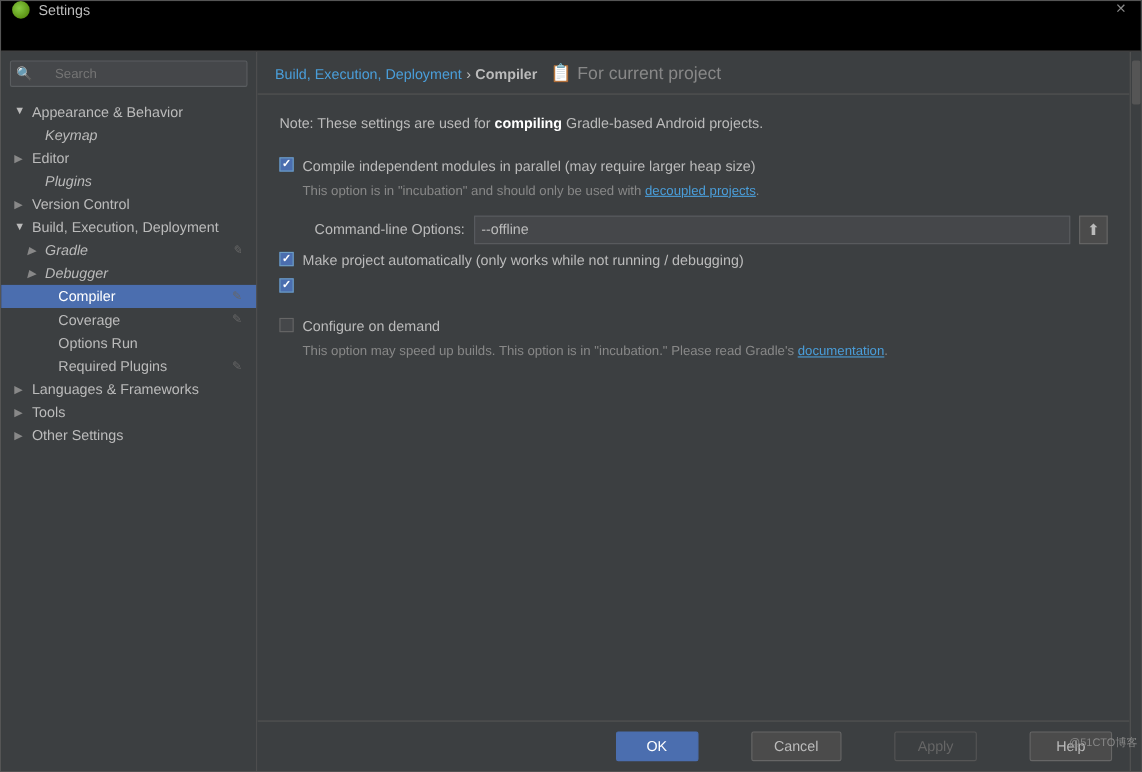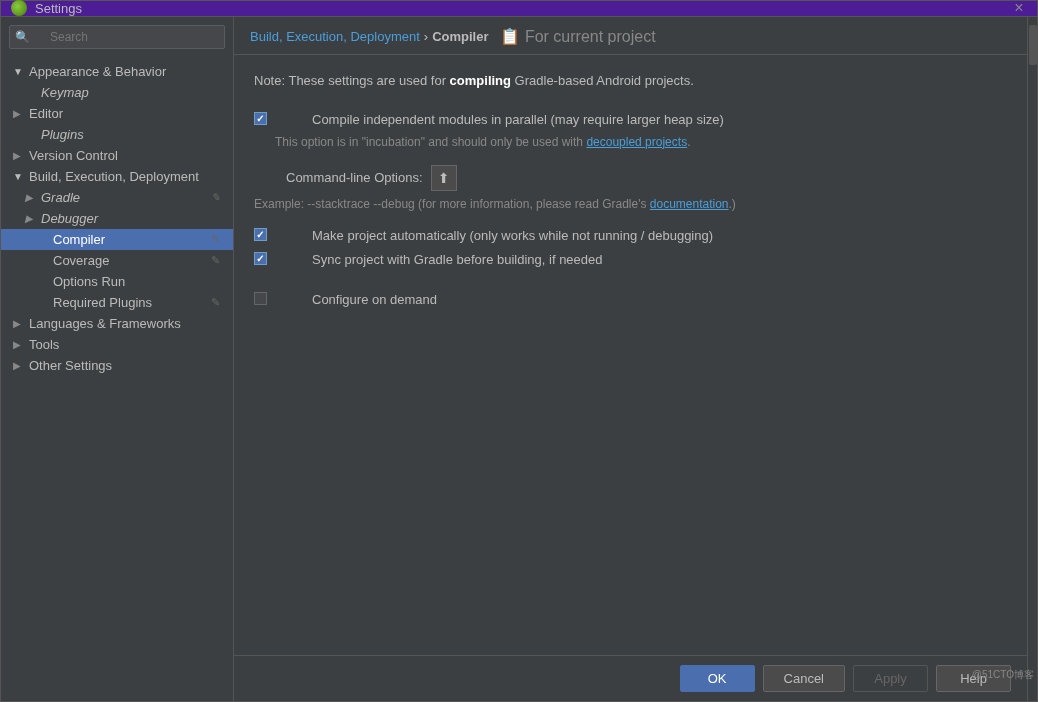--- a/index.html
+++ b/index.html
@@ -1,20 +1,20 @@
 <!DOCTYPE html>
 <html><head>
   <meta charset="utf-8">
   <style>
     * { box-sizing: border-box; margin: 0; padding: 0; }
     body { font-family: 'Segoe UI', Arial, sans-serif; font-size: 13px; background: #3c3f41; color: #bbbbbb; width: 1038px; height: 702px; overflow: hidden; }
     
     .window { width: 1038px; height: 702px; display: flex; flex-direction: column; background: #3c3f41; border: 1px solid #555; }
     
-    .title-bar { background: #4c1d95; height: 16px; display: flex; align-items: flex-end; justify-content: space-between; padding: 0 10px; border-bottom: 1px solid #555; flex-shrink: 0; }
+    .title-bar { background: #000000; height: 46px; display: flex; align-items: flex-start; justify-content: space-between; padding: 0 10px; border-bottom: 1px solid #555; flex-shrink: 0; }
     .title-bar-left { display: flex; align-items: center; gap: 8px; }
     .title-icon { width: 16px; height: 16px; border-radius: 50%; background: radial-gradient(circle at 40% 40%, #88cc44, #4a7a00); }
     .title-text { color: #bbbbbb; font-size: 13px; }
     .close-btn { width: 16px; height: 16px; cursor: pointer; color: #888; font-size: 16px; display: flex; align-items: center; justify-content: center; }
     
     .content-area { display: flex; flex: 1; overflow: hidden; }
     
     
     .sidebar { width: 233px; background: #3c3f41; border-right: 1px solid #555; display: flex; flex-direction: column; flex-shrink: 0; overflow-y: auto; }
     
@@ -46,21 +46,21 @@
     .settings-body { flex: 1; padding: 16px 20px; overflow-y: auto; }
     
     .note-text { color: #bbbbbb; font-size: 13px; margin-bottom: 20px; line-height: 1.5; }
     .note-text strong { color: #ffffff; }
     
     .checkbox-row { display: flex; align-items: flex-start; gap: 8px; margin-bottom: 6px; }
     .checkbox-wrap { display: flex; align-items: center; margin-top: 1px; }
     .cb { width: 13px; height: 13px; background: #4b6eaf; border: 1px solid #6d9ec4; display: flex; align-items: center; justify-content: center; cursor: pointer; flex-shrink: 0; }
     .cb.unchecked { background: #45474a; border-color: #666; }
     .cb-check { color: #ffffff; font-size: 10px; font-weight: bold; }
-    .checkbox-label { color: #bbbbbb; font-size: 13px; line-height: 1.4; margin-left: 37px; }
+    .checkbox-label { color: #bbbbbb; font-size: 13px; line-height: 1.4; }
     .sub-text { color: #888; font-size: 12px; margin-left: 21px; margin-top: 2px; }
     .link { color: #4a9eda; text-decoration: underline; cursor: pointer; }
     
     .field-row { display: flex; align-items: center; gap: 8px; margin: 16px 0 6px; }
     .field-label { color: #bbbbbb; font-size: 13px; white-space: nowrap; margin-left: 32px; }
     .field-input { flex: 1; background: #45474a; border: 1px solid #5a5d60; color: #bbbbbb; padding: 3px 6px; font-size: 13px; outline: none; height: 26px; }
     .field-btn { width: 26px; height: 26px; background: #4b4b4b; border: 1px solid #666; color: #bbbbbb; display: flex; align-items: center; justify-content: center; cursor: pointer; flex-shrink: 0; font-size: 14px; }
     
     .example-text { color: #888; font-size: 12px; margin-bottom: 16px; }
     .example-text .link { font-size: 12px; }
@@ -74,21 +74,21 @@
     .sidebar::-webkit-scrollbar-track { background: #3c3f41; }
     .sidebar::-webkit-scrollbar-thumb { background: #555; }
     
     
     .right-scrollbar { width: 10px; background: #3c3f41; border-left: 1px solid #555; flex-shrink: 0; display: flex; flex-direction: column; }
     .scrollbar-thumb { width: 8px; height: 40px; background: #555; margin: 2px auto; border-radius: 2px; margin-top: 8px; }
     
     
     .button-bar { height: 46px; background: #3c3f41; border-top: 1px solid #555; display: flex; align-items: center; justify-content: flex-end; padding: 0 16px; gap: 8px; flex-shrink: 0; }
     
-    .btn { padding: 5px 20px; font-size: 13px; cursor: pointer; border-radius: 2px; border: 1px solid #666; color: #bbbbbb; background: #4b4b4b; min-width: 75px; text-align: center; }
+    .btn { padding: 5px 20px; font-size: 13px; cursor: pointer; border-radius: 2px; border: 1px solid #666; color: #bbbbbb; background: #4b4b4b; min-width: 75px; text-align: center; margin-left: 40px; }
     .btn.primary { background: #4b6eaf; border-color: #4b6eaf; color: #ffffff; }
     .btn.disabled { color: #666; background: #3c3f41; border-color: #555; cursor: default; }
     
     .watermark { position: absolute; bottom: 20px; right: 4px; color: #888; font-size: 10px; }
   </style>
 </head>
 <body>
 
 <div class="window">
 
@@ -215,58 +215,58 @@
             </div>
           </div>
           <span class="checkbox-label">Compile independent modules in parallel (may require larger heap size)</span>
         </div>
         <div class="sub-text">
           <span>This option is in "incubation" and should only be used with </span><span class="link">decoupled projects</span><span>.</span>
         </div>
 
         <div class="field-row">
           <label class="field-label">Command-line Options:</label>
+          <input class="field-input" type="text" value="--offline" style="">
           <div class="field-btn">
             <span>⬆</span>
           </div>
         </div>
 
-        <div class="example-text">
-          <span>Example: --stacktrace --debug (for more information, please read Gradle's </span><span class="link">documentation</span><span>.)</span>
-        </div>
 
         <div class="checkbox-row">
           <div class="checkbox-wrap">
             <div class="cb">
               <span class="cb-check">✓</span>
             </div>
           </div>
           <span class="checkbox-label">Make project automatically (only works while not running / debugging)</span>
         </div>
 
         <div class="checkbox-row">
           <div class="checkbox-wrap">
             <div class="cb">
               <span class="cb-check">✓</span>
             </div>
           </div>
-          <span class="checkbox-label">Sync project with Gradle before building, if needed</span>
         </div>
 
         <div style="height:16px;"></div>
 
         <div class="checkbox-row">
           <div class="checkbox-wrap">
             <div class="cb unchecked">
               <span class="cb-check" style="visibility:hidden;">✓</span>
             </div>
           </div>
           <span class="checkbox-label">Configure on demand</span>
         </div>
 
+        <div class="sub-text">
+          <span>This option may speed up builds. This option is in "incubation." Please read Gradle's </span><span class="link">documentation</span><span>.</span>
+        </div>
       </div>
 
       <div class="button-bar">
         <button class="btn primary">OK</button>
         <button class="btn">Cancel</button>
         <button class="btn disabled">Apply</button>
         <button class="btn">Help</button>
       </div>
     </div>
 

